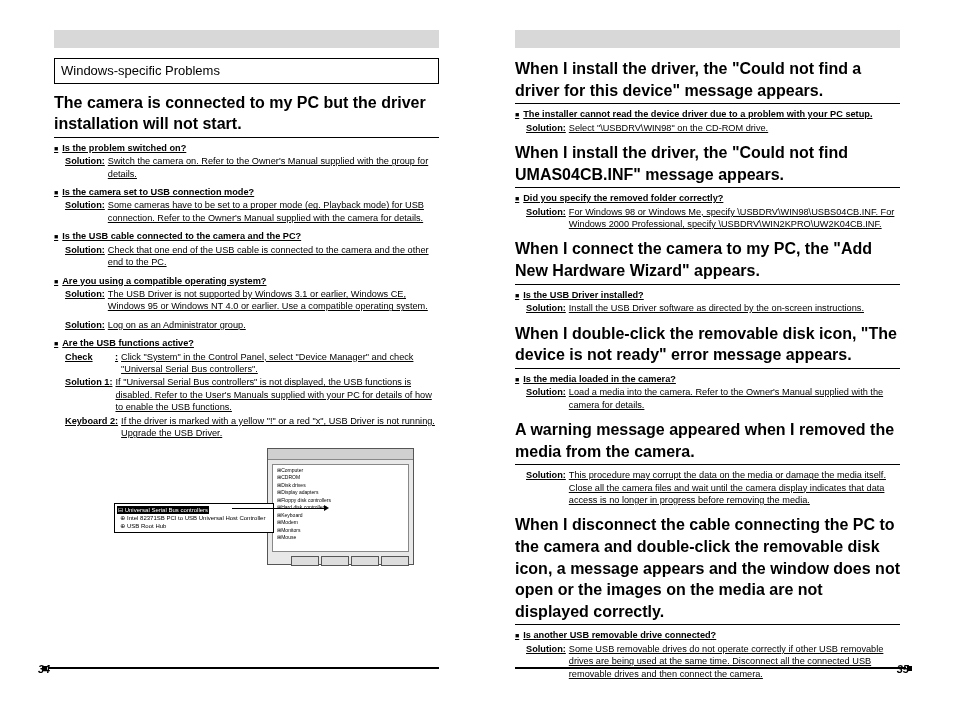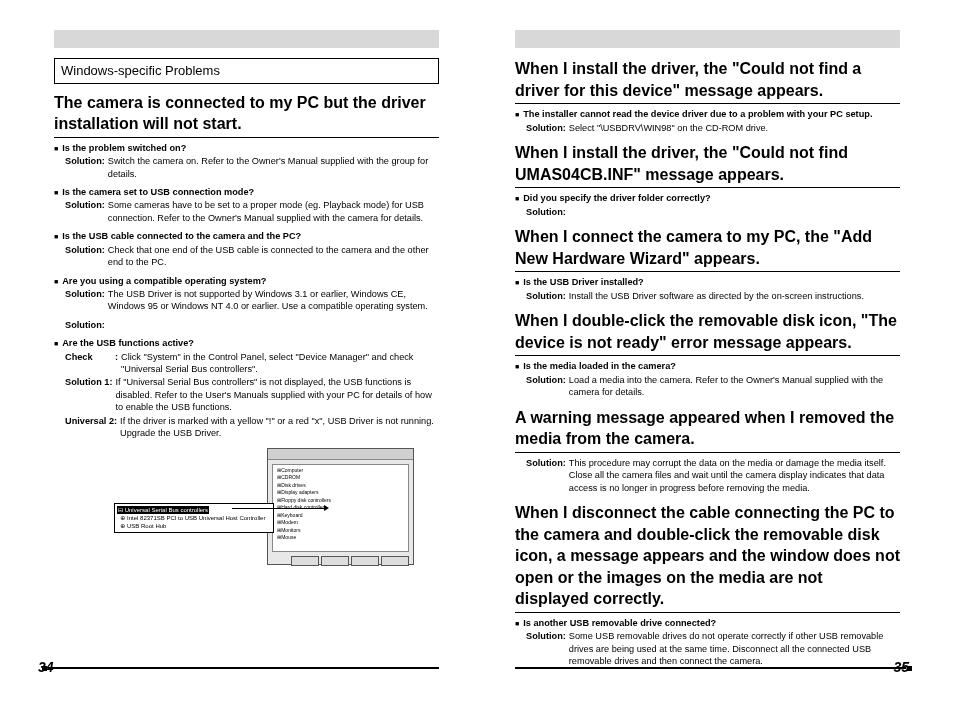--- a/index.html
+++ b/index.html
@@ -2,31 +2,31 @@
 <html><head>
 <meta charset="utf-8">
 <style>
 body { margin:0; padding:0; background:#fff; font-family:Arial,Helvetica,sans-serif; color:#000; }
 .spread { display:flex; width:954px; height:716px; }
 .page { width:477px; height:697px; position:relative; padding:30px 38px 30px 54px; box-sizing:border-box; font-size:9.2px; line-height:1.35; }
 .page.right { padding:30px 54px 30px 38px; }
 .header-bar { height:18px; background:#d8d8d8; margin-bottom:10px; }
 .section-title-box { border:1px solid #000; padding:3px 6px; font-size:13px; margin-bottom:6px; }
 .problem-hdr { font-weight:bold; font-size:16px; border-bottom:1px solid #000; padding-bottom:2px; margin-bottom:4px; margin-top:8px; }
-.qa-block { margin-bottom:6px; padding-left:0; }
+.qa-block { margin-bottom:6px; padding-left:0;text-decoration:underline; }
 .bullet-q { font-weight:bold; font-size:9.2px; display:flex; }
 .bullet-q::before { content:"\25A0"; font-size:7px; margin-right:4px; margin-top:2px; flex:none; }
 .solution-row { display:flex; padding-left:11px; margin-top:1px; }
 .sol-label { font-weight:bold; flex:none; margin-right:3px; }
 .sol-text { flex:1; }
 .check-row { display:flex; padding-left:11px; margin-top:1px; }
 .check-label { font-weight:bold; width:50px; flex:none; }
 .check-colon { font-weight:bold; margin-right:3px; flex:none; }
 .check-text { flex:1; }
-.page-num { position:absolute; bottom:20px; font-style:italic; font-weight:bold; font-size:14px; }
+.page-num { position:absolute; bottom:20px; font-style:italic; font-weight:bold; font-size:11px; }
 .page-num.left { left:38px; }
 .page-num.right { right:45px; }
 .foot-line { position:absolute; bottom:28px; height:2px; background:#000; }
 .page:not(.right) .foot-line { left:48px; right:38px; }
 .page.right .foot-line { left:38px; right:48px; }
 .foot-sq { width:5px; height:5px; background:#000; position:absolute; bottom:26px; }
 .page:not(.right) .foot-sq { left:42px; }
 .page.right .foot-sq { right:42px; }
 .dm-img { margin-left:60px; margin-top:8px; width:300px; height:115px; position:relative; }
 .dm-win { width:145px; height:115px; border:1px solid #555; background:#e8e8e8; position:absolute; right:0; top:0; font-size:5px; }
@@ -85,37 +85,38 @@
           <span>Are you using a compatible operating system?</span>
         </div>
     <div class="solution-row">
           <span class="sol-label">Solution:</span>
           <span class="sol-text">The USB Driver is not supported by Windows 3.1 or earlier, Windows CE, Windows 95 or Windows NT 4.0 or earlier. Use a compatible operating system.</span>
         </div>
   </div>
   <div class="qa-block">
     <div class="solution-row">
           <span class="sol-label">Solution:</span>
+          <span class="sol-text">Log on as an Administrator group.</span>
         </div>
   </div>
   <div class="qa-block">
     <div class="bullet-q">
           <span>Are the USB functions active?</span>
         </div>
     <div class="check-row">
           <span class="check-label">Check</span>
           <span class="check-colon">:</span>
           <span class="check-text">Click "System" in the Control Panel, select "Device Manager" and check "Universal Serial Bus controllers".</span>
         </div>
     <div class="solution-row">
           <span class="sol-label">Solution 1:</span>
           <span class="sol-text">If "Universal Serial Bus controllers" is not displayed, the USB functions is disabled. Refer to the User's Manuals supplied with your PC for details of how to enable the USB functions.</span>
         </div>
     <div class="solution-row">
-          <span class="sol-label">Universal 2:</span>
+          <span class="sol-label">Keyboard 2:</span>
           <span class="sol-text">If the driver is marked with a yellow "!" or a red "x", USB Driver is not running. Upgrade the USB Driver.</span>
         </div>
   </div>
 
   <div class="dm-img">
     <div class="dm-win">
       <div class="dm-tabs"></div>
       <div class="dm-tree">
         <div class="dm-tree-item">Computer</div>
         <div class="dm-tree-item">CDROM</div>
@@ -161,24 +162,25 @@
         </div>
     <div class="solution-row">
           <span class="sol-label">Solution:</span>
           <span class="sol-text">Select "\USBDRV\WIN98" on the CD-ROM drive.</span>
         </div>
   </div>
 
   <div class="problem-hdr">When I install the driver, the "Could not find UMAS04CB.INF" message appears.</div>
   <div class="qa-block">
     <div class="bullet-q">
-          <span>Did you specify the driver folder correctly?</span>
-        </div>
-    <div class="solution-row">
-          <span class="sol-label">Solution:</span>
+          <span>Did you specify the removed folder correctly?</span>
+        </div>
+    <div class="solution-row">
+          <span class="sol-label">Solution:</span>
+          <span class="sol-text">For Windows 98 or Windows Me, specify \USBDRV\WIN98\USBS04CB.INF. For Windows 2000 Professional, specify \USBDRV\WIN2KPRO\UW2K04CB.INF.</span>
         </div>
   </div>
 
   <div class="problem-hdr">When I connect the camera to my PC, the "Add New Hardware Wizard" appears.</div>
   <div class="qa-block">
     <div class="bullet-q">
           <span>Is the USB Driver installed?</span>
         </div>
     <div class="solution-row">
           <span class="sol-label">Solution:</span>

